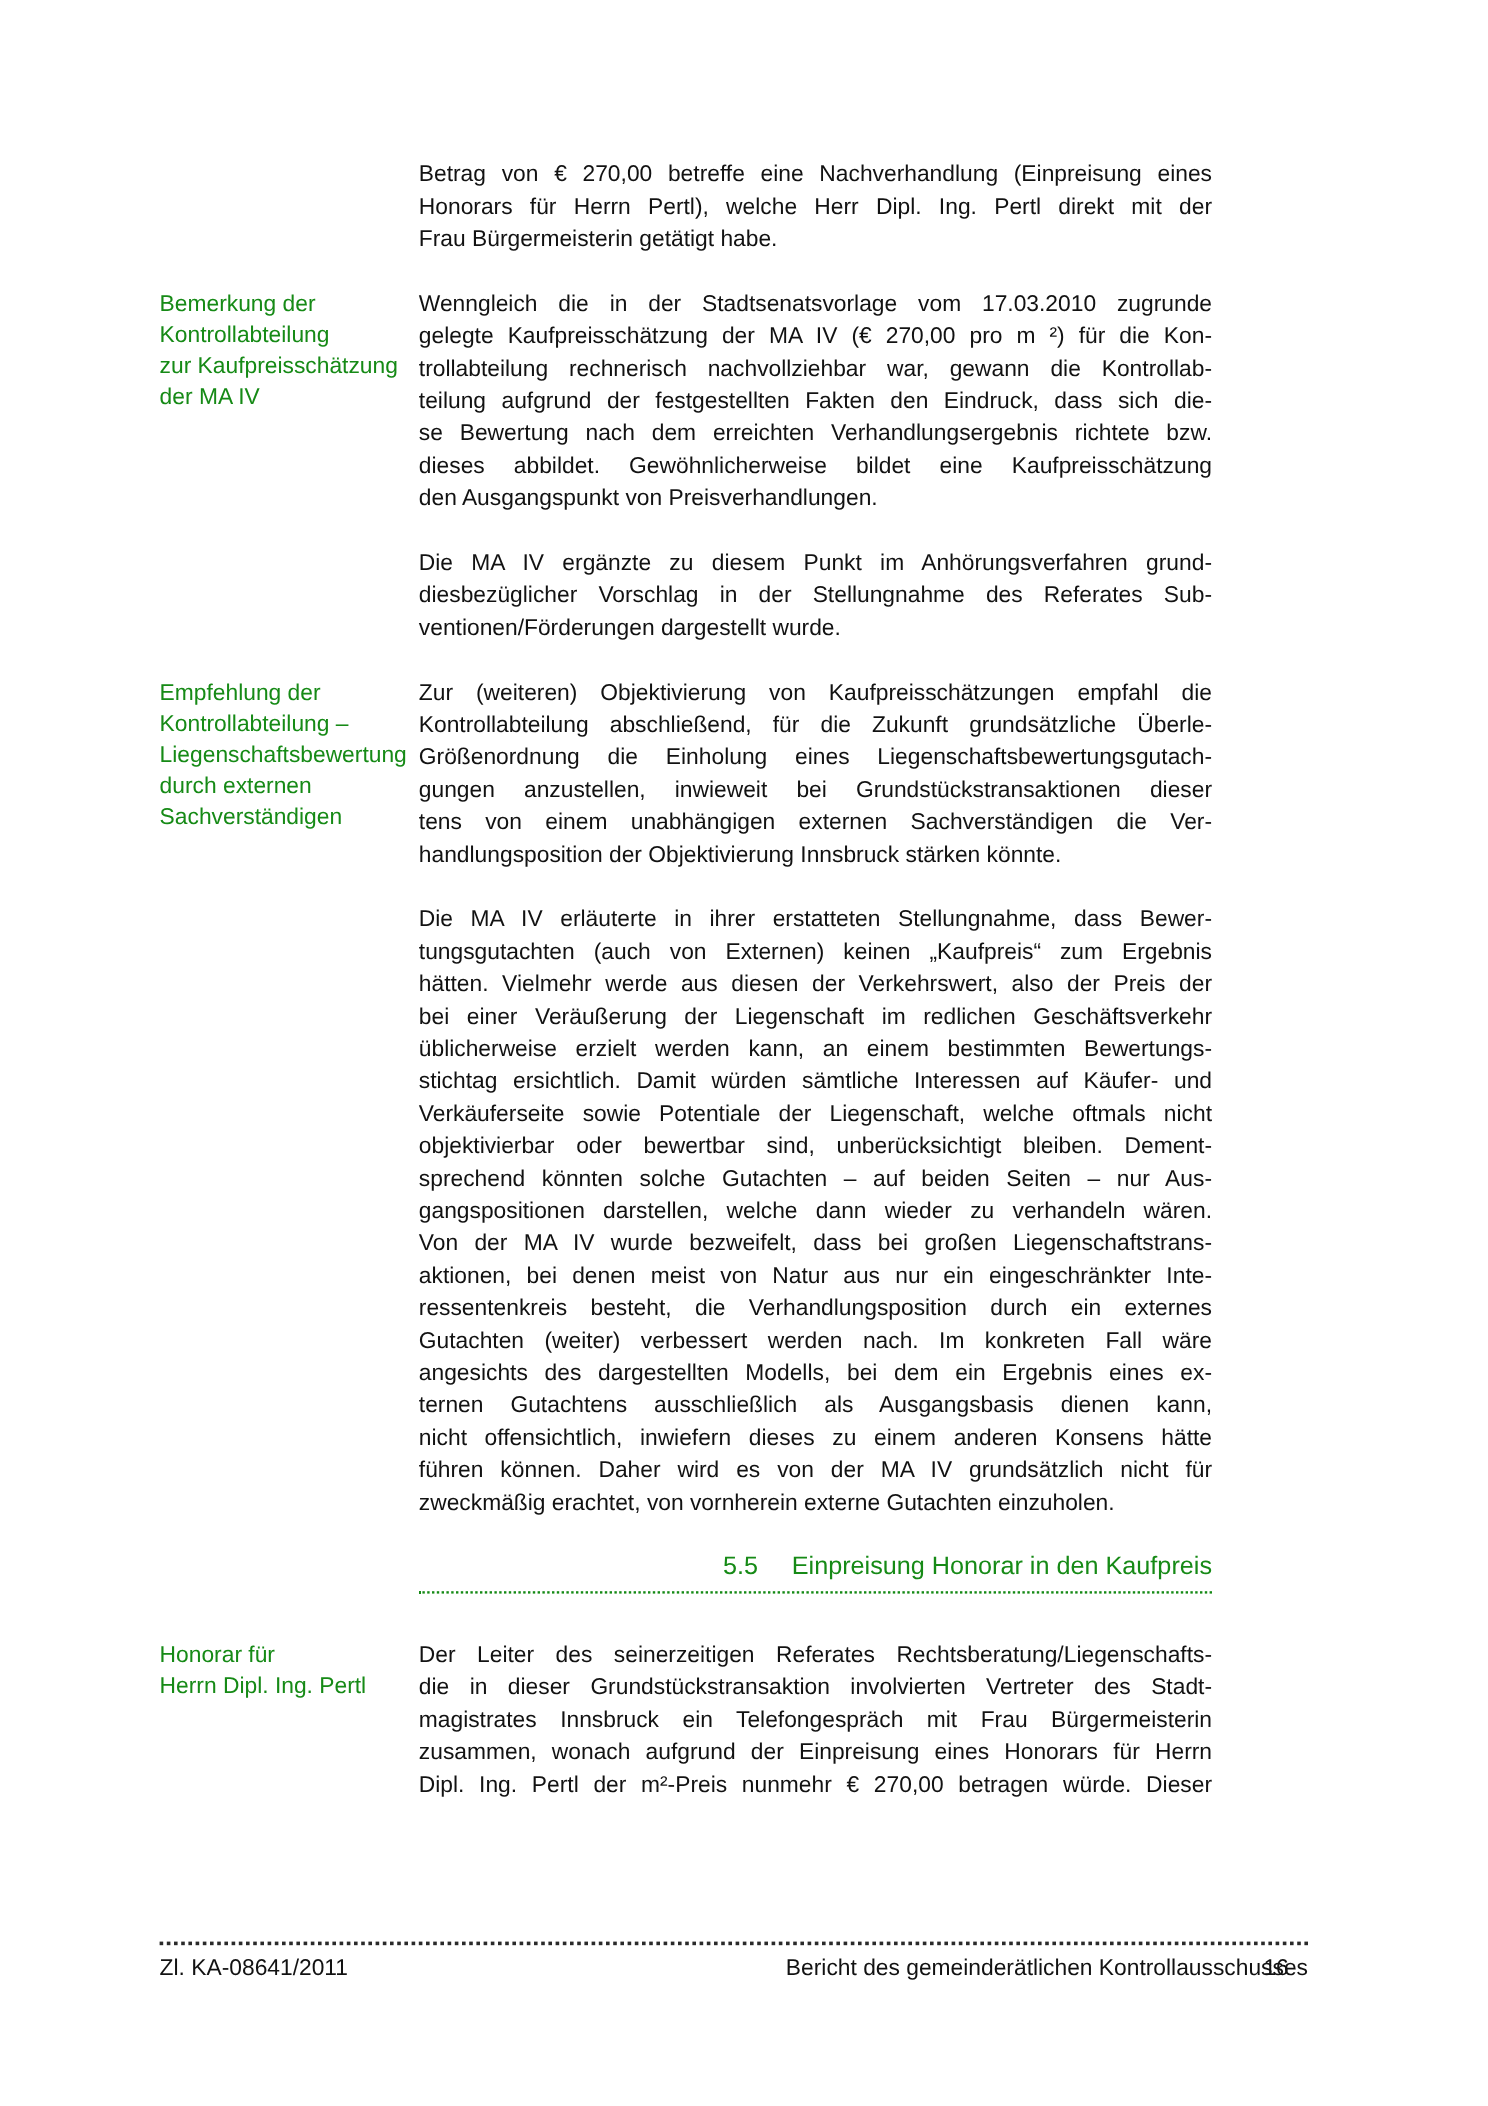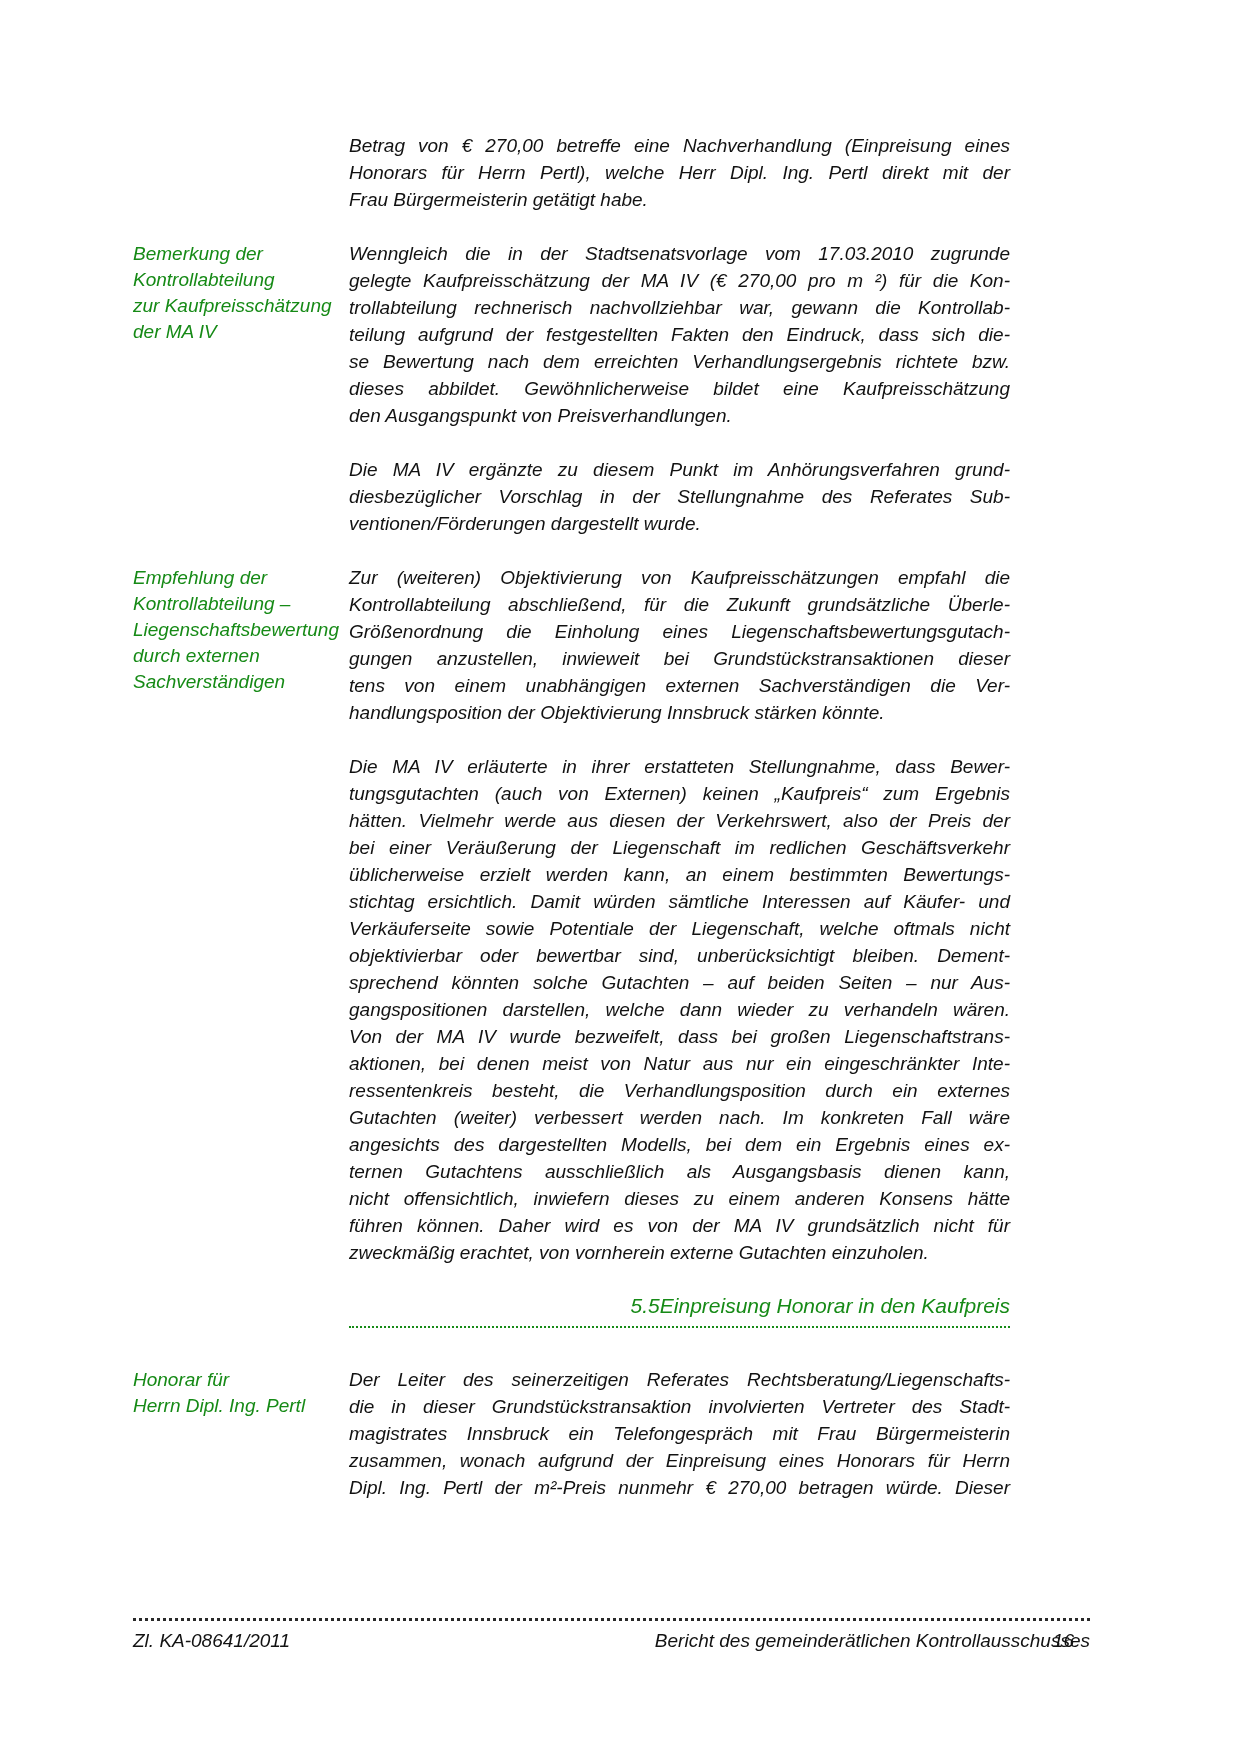--- a/index.html
+++ b/index.html
@@ -8,21 +8,20 @@
   }
   html,body{margin:0;padding:0;background:#ffffff;}
   .page{
     position:relative;
     width:1240px;
     height:1755px;
     background:#ffffff;
     font-family:"Liberation Sans", sans-serif;
     color:var(--ink);
     overflow:hidden;
-    font-style:italic;
   }
   .doc-body{
     position:absolute;
     left:133px;
     top:132px;
     width:877px;
   }
   .block{
     display:flex;
     align-items:flex-start;
@@ -53,21 +52,21 @@
   .heading-block{
     margin:27px 0 38px 216px;
     width:661px;
     text-align:right;
     color:var(--green);
     font-size:21px;
     line-height:26px;
     padding-bottom:7px;
     border-bottom:2px dotted var(--green);
   }
-  .heading-number{margin-right:0;}
+  .heading-number{margin-right:28px;}
   .footer{
     position:absolute;
     left:133px;
     top:1618px;
     width:957px;
     font-size:19px;
     color:var(--ink);
   }
   .footer-rule{
     border-top:3px dotted #2a2a2a;

